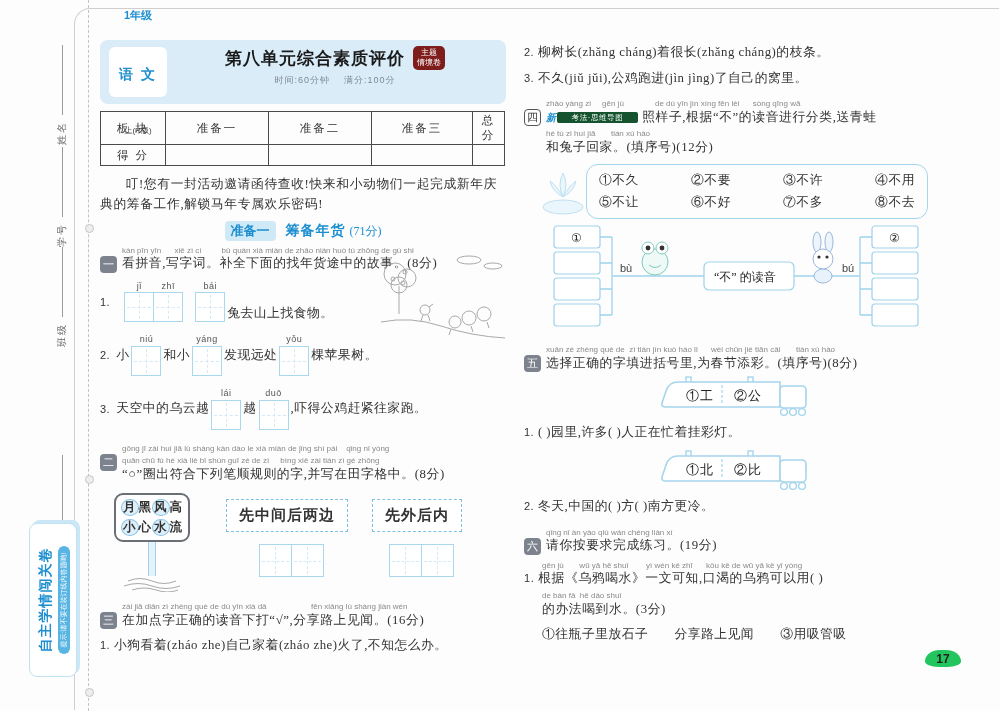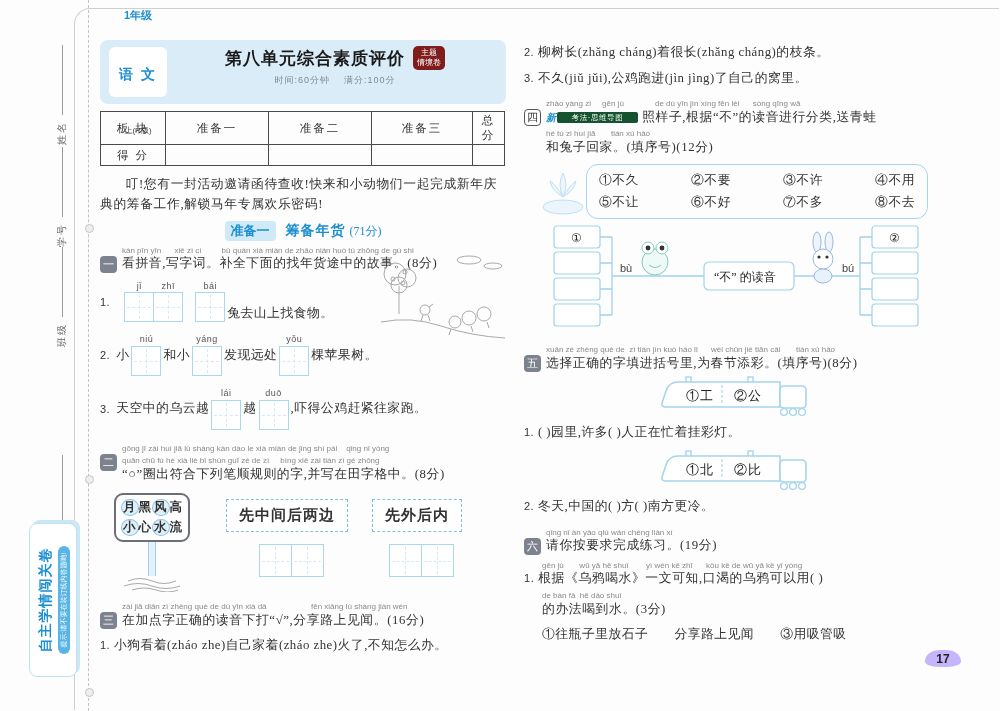--- a/index.html
+++ b/index.html
@@ -109,21 +109,21 @@
   .mindmap text{font-size:12px;font-family:"Liberation Serif","DejaVu Serif",serif;fill:#222;}
   .mindmap text.pyl{font-size:11px;font-family:"Liberation Sans","DejaVu Sans",sans-serif;fill:#444;}
 
   
   .trainwrap{display:flex;justify-content:center;margin:4px 0 2px 0;}
   .train text{font-size:13px;font-family:"Liberation Serif","DejaVu Serif",serif;fill:#222;letter-spacing:1px;}
 
   .q6item{margin-left:18px;}
   .optline{display:flex;gap:26px;font-size:12.8px;letter-spacing:0.5px;margin:8px 0 0 18px;}
 
-  .pagenum{position:absolute;left:925px;top:650px;width:36px;height:17px;background:#c4b5fd;
+  .pagenum{position:absolute;left:925px;top:650px;width:36px;height:17px;background:#22c55e;
     border-radius:50% 50% 45% 45%/80% 80% 40% 40%;display:flex;align-items:center;justify-content:center;
     font-family:"Liberation Sans","DejaVu Sans",sans-serif;font-weight:bold;font-size:12px;color:#222;}
 
   svg .ln{stroke:#9fd3ec;stroke-width:1.3;fill:none;}
   svg .bx{stroke:#9fd3ec;stroke-width:1.2;fill:#fff;}
   svg .art{stroke:#a9a9a9;stroke-width:1;fill:none;}
 </style>
 </head>
 <body>
 

